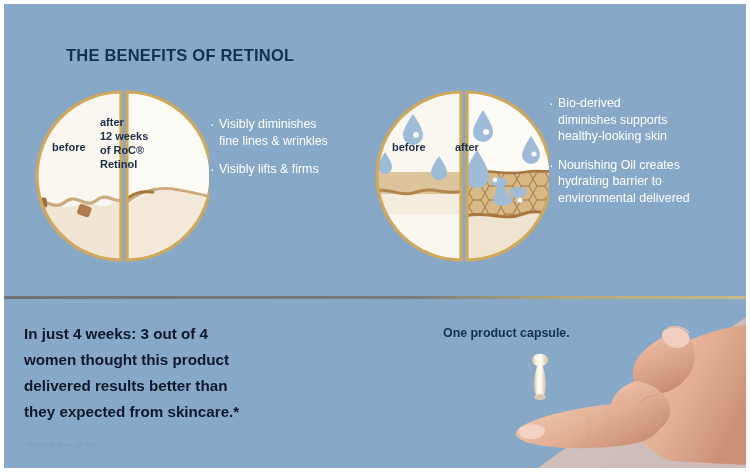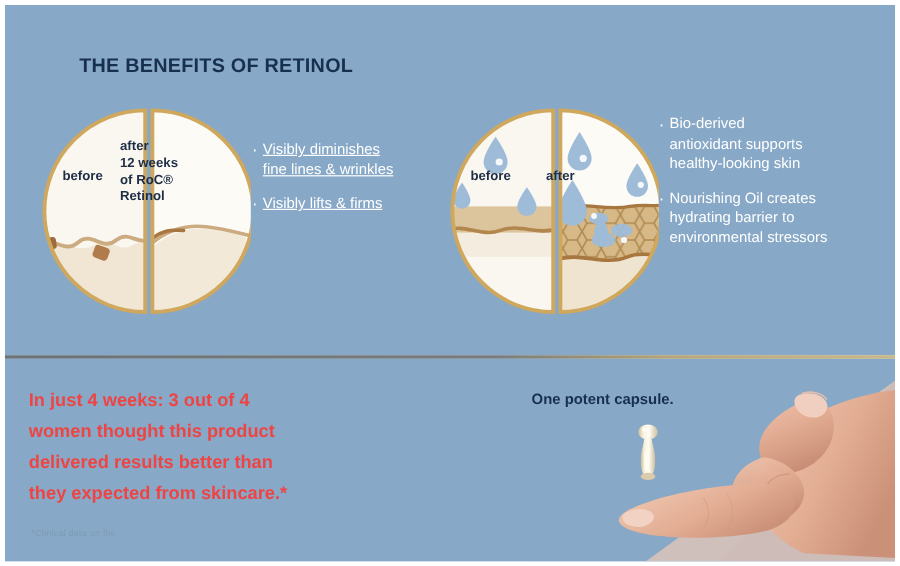--- a/index.html
+++ b/index.html
@@ -84,21 +84,21 @@
     white-space: pre-line;
   }
   .bullets li:before {
     content: "\00B7";
     position: absolute;
     left: 0;
     top: -1px;
     font-size: 14px;
     line-height: 1.34;
   }
-  #bullets-left  { left: 210px; top: 116px; width: 148px; text-decoration: underline; }
+  #bullets-left  { left: 210px; top: 116px; width: 148px; }
   #bullets-right { left: 549px; top: 95px; width: 195px; }
 
   
   .diagram {
     position: absolute;
     width: 176px;
     height: 176px;
   }
   #diagram-left  { left: 33px;  top: 88px; }
   #diagram-right { left: 373px; top: 88px; }
@@ -117,21 +117,21 @@
   #label-after-1  { left: 100px; top: 116px; }
   #label-before-2 { left: 392px; top: 141px; }
   #label-after-2  { left: 455px; top: 141px; }
 
   
   #statement {
     position: absolute;
     left: 24px;
     top: 321px;
     width: 290px;
-    color: #ef4444;
+    color: #0f172a;
     font-size: 15.2px;
     font-weight: 600;
     line-height: 1.72;
     white-space: pre-line;
   }
   #footnote {
     position: absolute;
     left: 26px;
     top: 440px;
     color: #7e9bb6;
@@ -281,25 +281,25 @@
   <div class="diag-label" id="label-after-2">after</div>
 
   <ul class="bullets" id="bullets-left">
     <li>Visibly diminishes
 fine lines &amp; wrinkles</li>
     <li>Visibly lifts &amp; firms</li>
   </ul>
 
   <ul class="bullets" id="bullets-right">
     <li>Bio-derived
-antioxidant supports
+diminishes supports
 healthy-looking skin</li>
     <li>Nourishing Oil creates
 hydrating barrier to
-environmental stressors</li>
+environmental delivered</li>
   </ul>
 
   <div class="divider"></div>
 
   <div class="panel-bottom"></div>
 
   <div id="photo">
     <svg width="306" height="169" viewBox="0 0 306 169" xmlns="http://www.w3.org/2000/svg">
       <defs>
         <linearGradient id="skinG" x1="0" y1="0" x2="0.4" y2="1">
@@ -358,21 +358,21 @@
           <path d="M5,10 C5,16 2,20 2,30 C2,38 4,44 8,44 C12,44 14,38 14,30
                    C14,20 11,16 11,10 Z" fill="url(#capG)"></path>
           <ellipse cx="8" cy="43" rx="6" ry="3" fill="#d9cbab"></ellipse>
           <ellipse cx="6" cy="4" rx="3" ry="2" fill="#fffdf5" opacity="0.9"></ellipse>
           <rect x="5" y="22" width="2.6" height="16" rx="1.3" fill="#fffdf3" opacity="0.75"></rect>
         </g>
       </g>
     </svg>
   </div>
 
-  <div id="capsule-caption">One potent capsule.</div>
+  <div id="capsule-caption">One product capsule.</div>
 
   <div id="statement">In just 4 weeks: 3 out of 4
 women thought this product
 delivered results better than
 they expected from skincare.*</div>
 
   <div id="footnote">*Clinical data on file</div>
 
   <div class="frame-edge fe-top"></div>
   <div class="frame-edge fe-bottom"></div>

